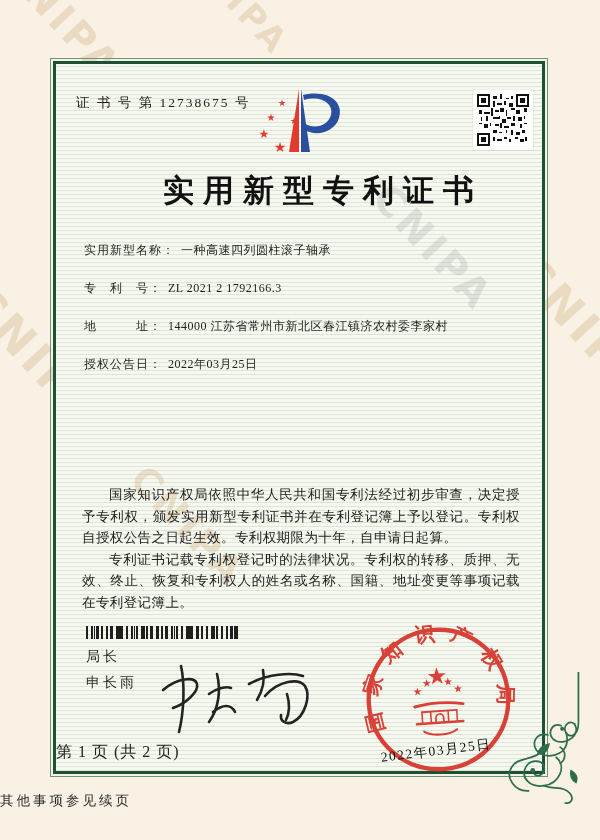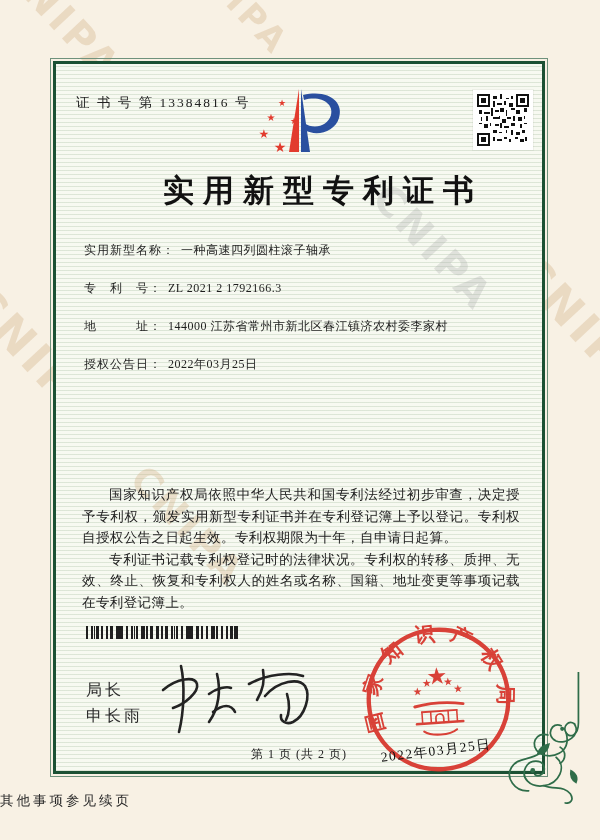--- a/index.html
+++ b/index.html
@@ -50,33 +50,33 @@
     color:#222;letter-spacing:0.4px;
   }
   .paras p{margin:0;text-indent:2em;}
   .barcode{
     position:absolute;left:30px;top:562px;width:152px;height:13px;
     background:
       repeating-linear-gradient(90deg,#1f1f1f 0 2px,transparent 2px 5px),
       repeating-linear-gradient(90deg,#1f1f1f 0 1px,transparent 1px 8px),
       repeating-linear-gradient(90deg,transparent 0 10px,#1f1f1f 10px 13px,transparent 13px 23px);
   }
-  .officer{position:absolute;left:30px;top:613px;font-size:16px;line-height:26px;letter-spacing:3px;}
+  .officer{position:absolute;left:30px;top:580px;font-size:14px;line-height:26px;letter-spacing:3px;}
   .signature{position:absolute;left:95px;top:596px;width:180px;height:80px;}
   .seal{
     position:absolute;left:305px;top:558px;width:155px;height:155px;
     opacity:0.88;mix-blend-mode:multiply;transform:rotate(-4deg);
   }
   .seal-date{
     position:absolute;left:295px;top:678px;width:170px;text-align:center;
     font-size:13.5px;letter-spacing:1.5px;color:#111;transform:rotate(-7deg);
   }
   .page-footer{
-    position:absolute;left:0;bottom:8px;width:100%;text-align:center;
-    font-size:12px;letter-spacing:1px;color:#222;
+    position:absolute;left:0;bottom:8px;width:100%;text-align:left;
+    font-size:16px;letter-spacing:1px;color:#222;
   }
   .ornament{position:absolute;right:-2px;top:672px;width:104px;height:132px;z-index:5;}
   .continuation{
     position:absolute;left:0;top:792px;width:100%;text-align:left;
     font-size:13.5px;letter-spacing:3px;color:#2a2a2a;z-index:4;
   }
 </style>
 </head>
 <body>
 
@@ -85,21 +85,21 @@
 <div class="wm wm-tan" style="right:-70px;top:300px;font-size:46px;">CNIPA</div>
 <div class="wm wm-tan" style="left:170px;top:-20px;font-size:34px;">CNIPA</div>
 
 <div class="frame">
   <div class="frame-inner">
 
     <div class="wm wm-gray" style="left:300px;top:160px;font-size:40px;z-index:1;">CNIPA</div>
     <div class="wm wm-tan" style="left:58px;top:440px;font-size:38px;z-index:1;">CNIPA</div>
 
     <div class="cert-content">
-      <div class="cert-no">证 书 号 第 13384816 号</div>
+      <div class="cert-no">证 书 号 第 12738675 号</div>
 
       <svg class="logo" viewBox="0 0 96 72" aria-hidden="true">
         <path d="M47,3 L47,66 L37,66 Z" fill="#e23b2e"></path>
         <path d="M49,3 L58,66 L49,66 Z" fill="#2a4f9f"></path>
         <path d="M51,9 C78,3 92,17 87,32 C83,46 64,51 53,44 L52,37 C62,44 76,40 79,29 C82,18 69,9 52,14 Z" fill="#2a4f9f"></path>
         <g fill="#e23b2e" font-family="'DejaVu Sans',sans-serif" text-anchor="middle">
           <text x="30" y="20" font-size="9">★</text>
           <text x="19" y="35" font-size="10">★</text>
           <text x="42" y="38" font-size="9">★</text>
           <text x="12" y="52" font-size="12">★</text>

